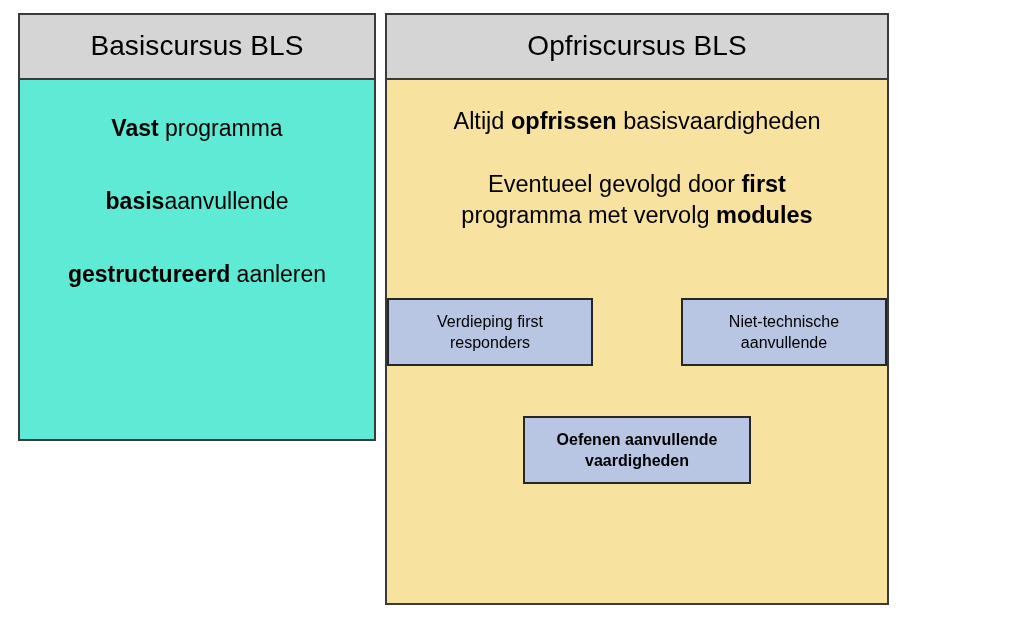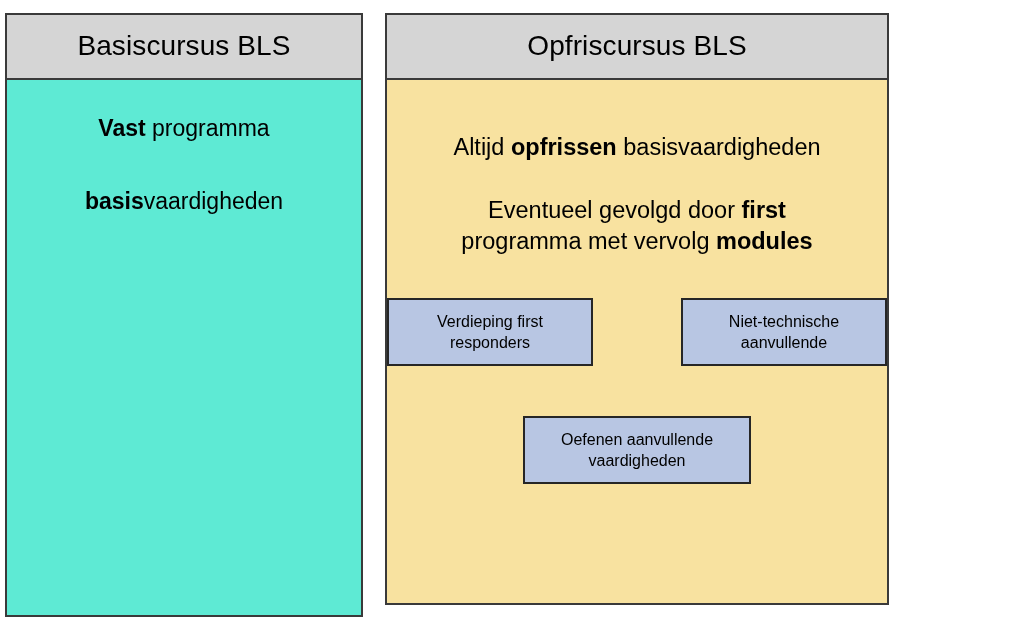--- a/index.html
+++ b/index.html
@@ -21,21 +21,21 @@
   }
 
   
   .panel {
     position: absolute;
     box-sizing: border-box;
     border: 2px solid #3a3a3a;
     display: flex;
     flex-direction: column;
   }
-  .panel-left  { left: 5px;  top: 13px; width: 358px; height: 604px; }
+  .panel-left  { left: 18px;  top: 13px; width: 358px; height: 428px; }
   .panel-right { left: 385px; top: 13px; width: 504px; height: 592px; }
 
   .panel-header {
     box-sizing: border-box;
     background: #d5d5d5;
     border-bottom: 2px solid #3a3a3a;
     height: 65px;
     display: flex;
     align-items: center;
     justify-content: center;
@@ -65,21 +65,21 @@
   }
   .left-line {
     font-size: 23px;
     line-height: 1.25;
     text-align: center;
     white-space: nowrap;
   }
 
   
   .right-lead {
-    padding: 52px 22px 0 22px;
+    padding: 26px 22px 0 22px;
     text-align: center;
   }
   .right-lead-line {
     font-size: 23.5px;
     line-height: 1.32;
     text-align: center;
   }
   .right-lead-line.second {
     margin-top: 32px;
     padding: 0 24px;
@@ -95,20 +95,21 @@
     top: 218px;
   }
   .module-row {
     display: flex;
     justify-content: center;
     gap: 88px;
     margin-bottom: 25px;
   }
   .module-row.single {
     gap: 0;
+    font-weight: bold;
   }
   .module-box {
     box-sizing: border-box;
     width: 228px;
     height: 68px;
     background: #b8c6e3;
     border: 2px solid #262626;
     display: flex;
     align-items: center;
     justify-content: center;
@@ -128,23 +129,26 @@
       <span class="panel-header-title">Basiscursus BLS</span>
     </div>
     <div class="panel-body body-green">
       <div class="left-lines">
 
         <div class="left-line">
           <b>Vast</b><span> programma</span>
         </div>
 
         <div class="left-line">
-          <b>basis</b><span>vaardigheden</span>
+          <b>basis</b><span>aanvullende</span>
         </div>
 
+        <div class="left-line">
+          <b>gestructureerd</b><span> aanleren</span>
+        </div>
 
       </div>
     </div>
   </div>
 
   <div class="panel panel-right">
     <div class="panel-header">
       <span class="panel-header-title">Opfriscursus BLS</span>
     </div>
     <div class="panel-body body-yellow">

